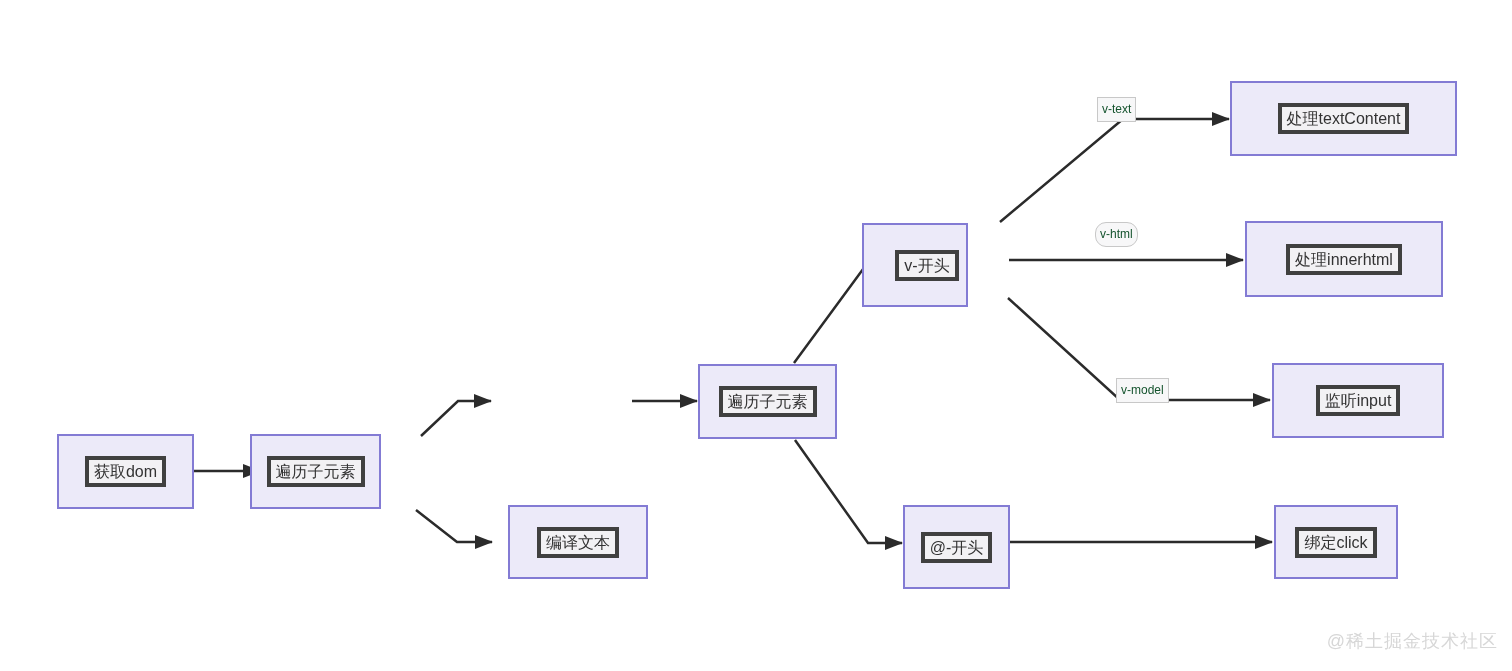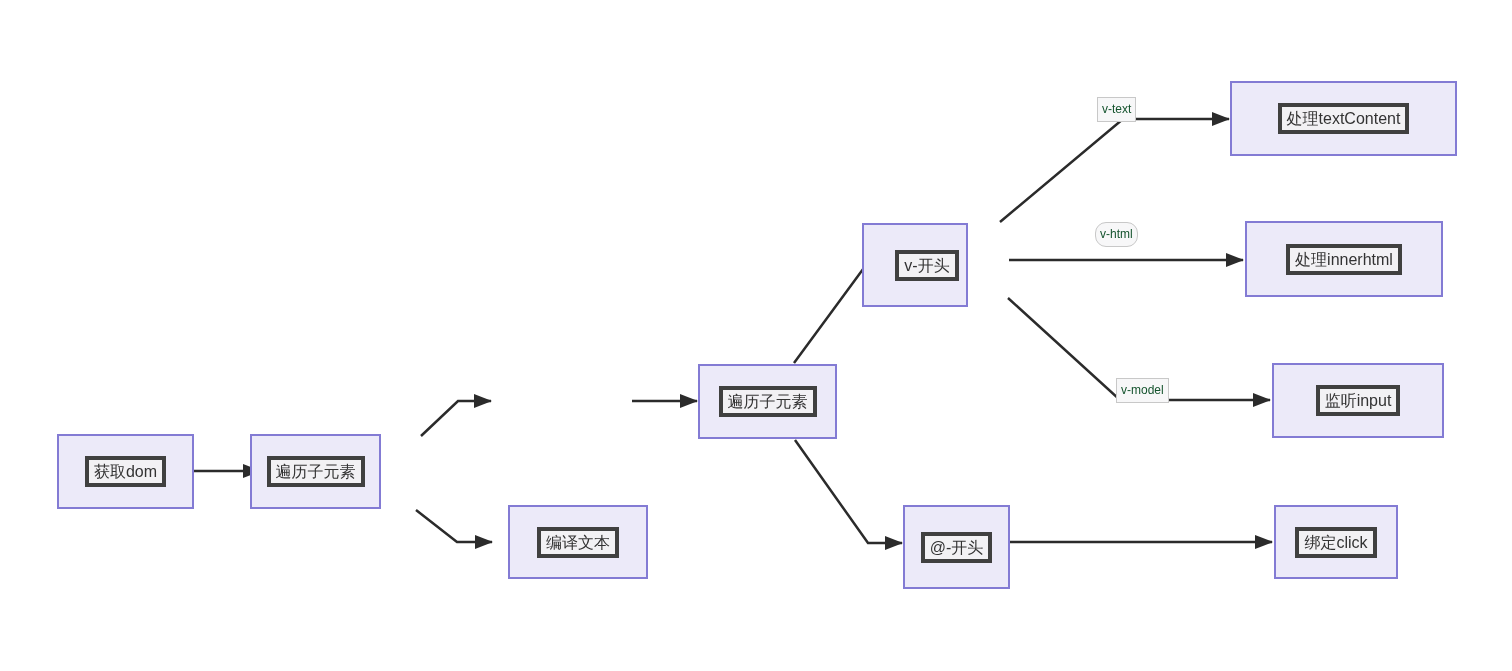--- a/index.html
+++ b/index.html
@@ -112,14 +112,15 @@
   </div>
 
   <div class="node" style="left:1274px;top:505px;width:124px;height:74px;">
     <span class="txt">绑定click</span>
   </div>
 
   <span class="edge-label" style="left:1097px;top:97px;">v-text</span>
   <span class="edge-label" style="left:1095px;top:222px;border-radius:11px;">v-html</span>
   <span class="edge-label" style="left:1116px;top:378px;">v-model</span>
 
+  <div class="watermark">@稀土掘金技术社区</div>
 
 </div>
 
 </body></html>

